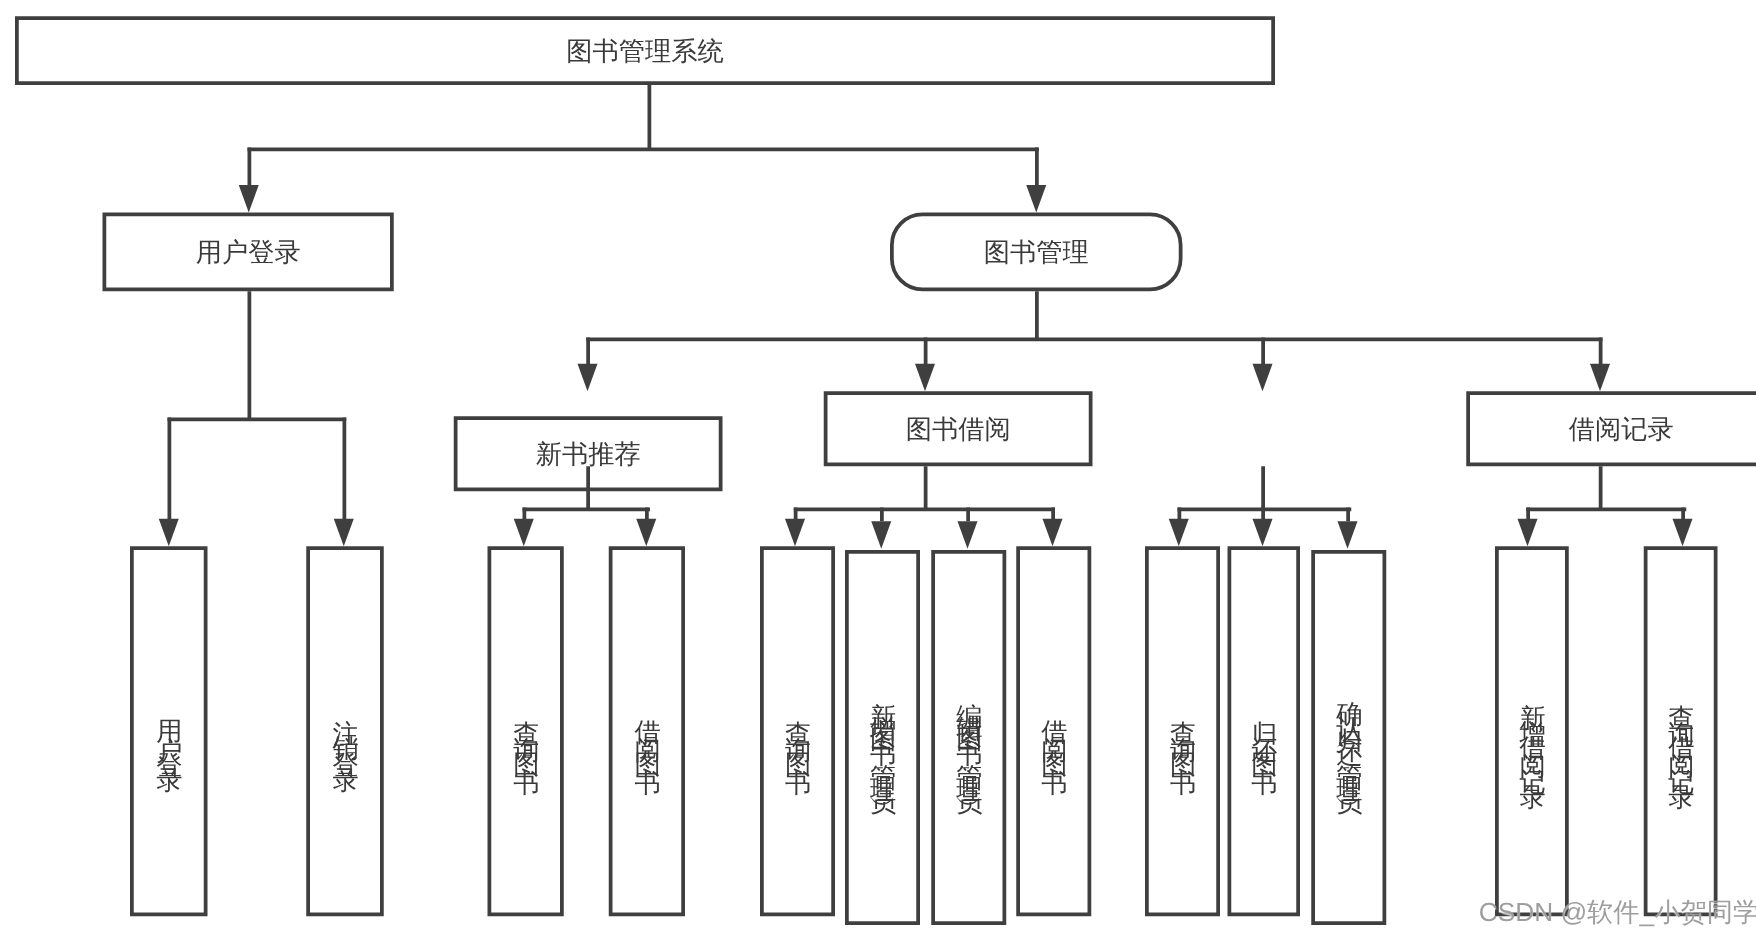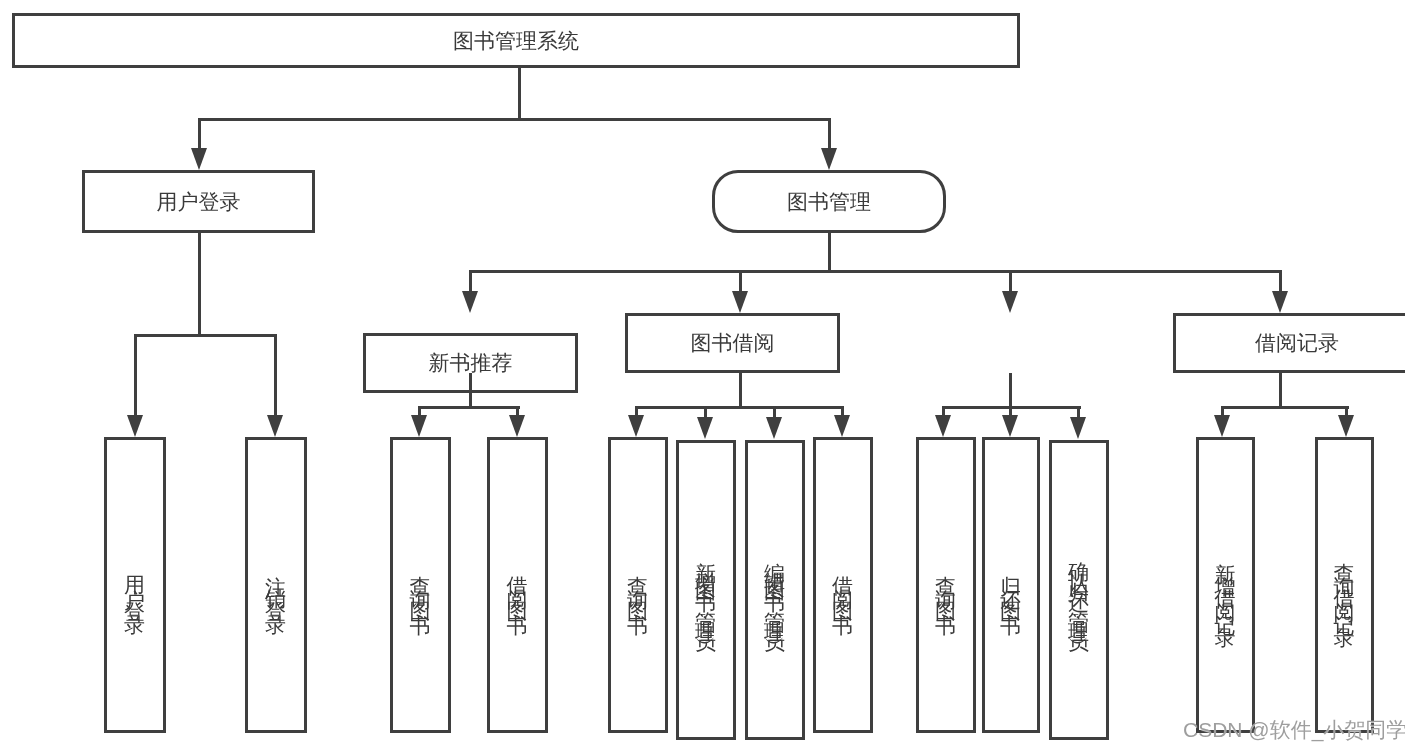--- a/index.html
+++ b/index.html
@@ -39,21 +39,21 @@
   <div class="box" style="left:82px;top:170px;width:233px;height:63px;">
     <span>用户登录</span>
   </div>
   <div class="box" style="left:712px;top:170px;width:234px;height:63px;border-radius:26px;">
     <span>图书管理</span>
   </div>
 
   <div class="box" style="left:363px;top:313px;width:215px;height:60px;margin-top:20px;">
     <span>新书推荐</span>
   </div>
-  <div class="box" style="left:625px;top:313px;width:215px;height:60px;">
+  <div class="box" style="left:659px;top:313px;width:215px;height:60px;">
     <span>图书借阅</span>
   </div>
   <div class="box" style="left:1173px;top:313px;width:248px;height:60px;">
     <span>借阅记录</span>
   </div>
 
   <div class="box vbox" style="left:104px;top:437px;width:62px;height:296px;">
     <span>用户登录</span>
   </div>
   <div class="box vbox" style="left:245px;top:437px;width:62px;height:296px;">

